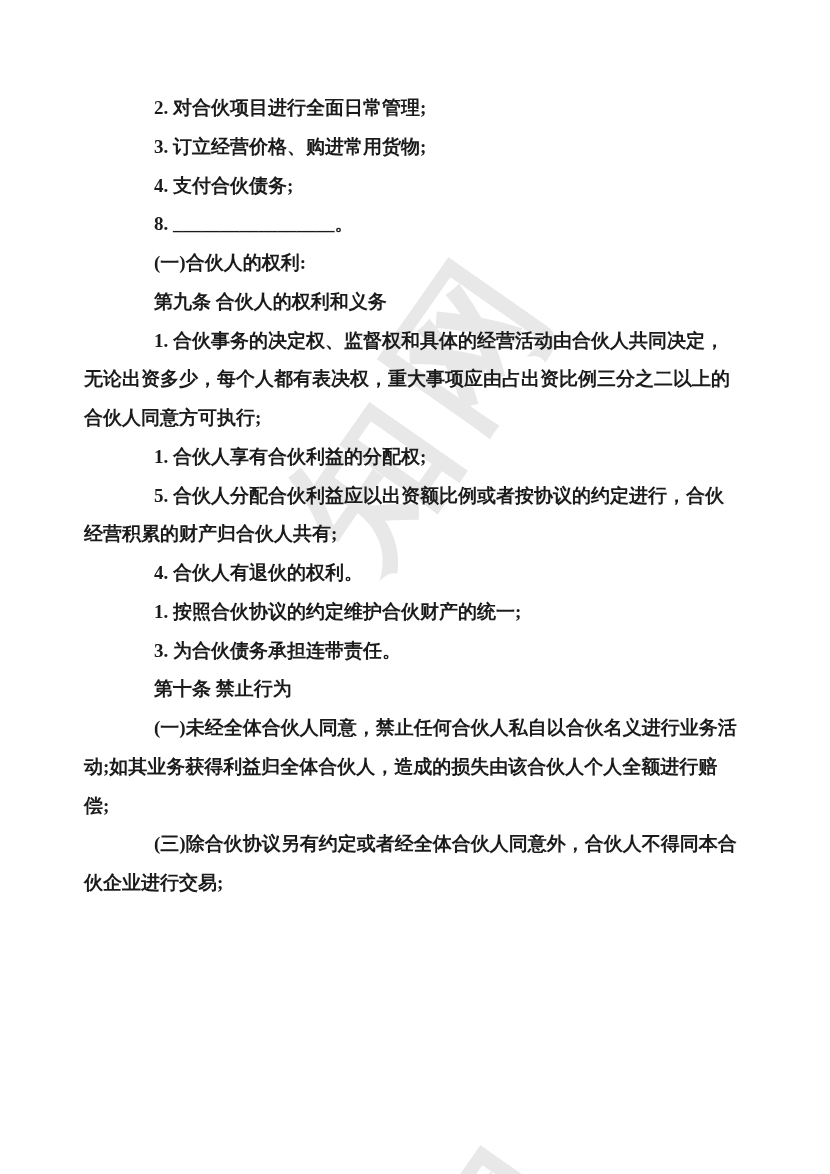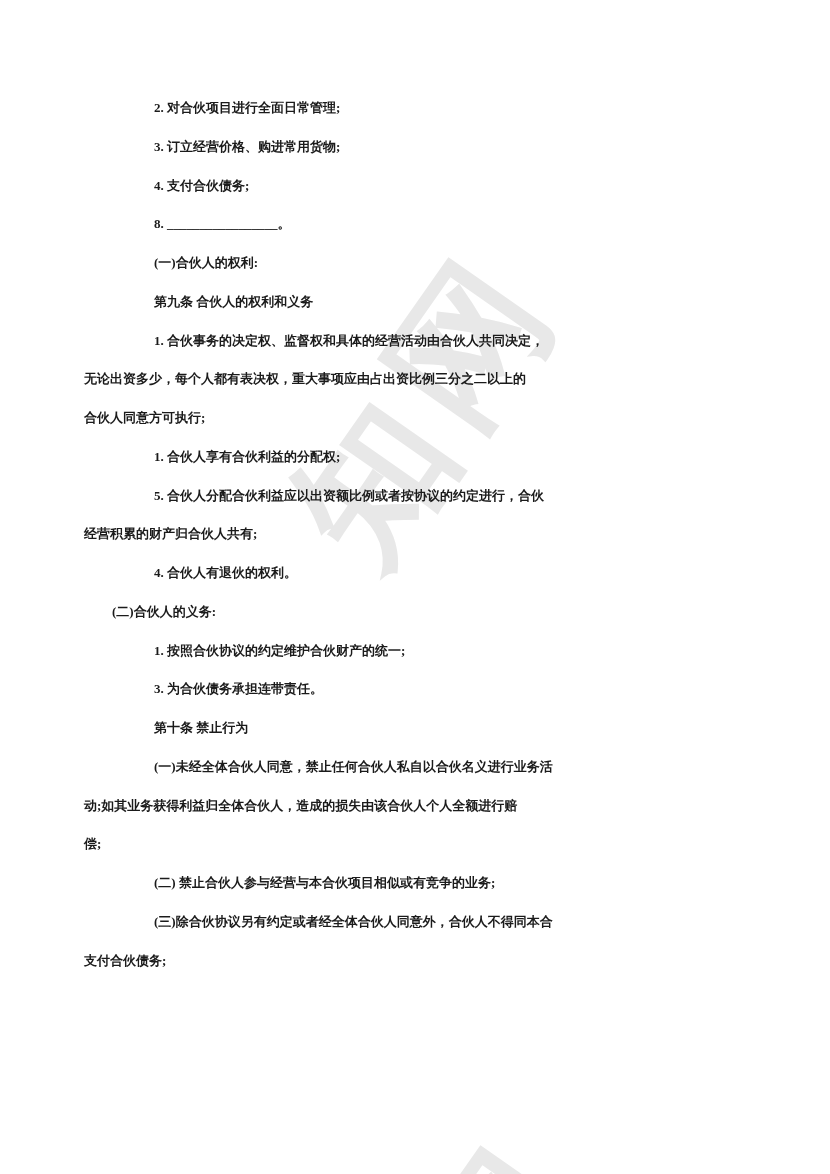--- a/index.html
+++ b/index.html
@@ -34,21 +34,21 @@
   .wm1 { left: 260px; top: 328px; }
   .wm2 { left: 292px; top: 1216px; }
   
   .doc {
     position: absolute;
     left: 84px;
     top: 89px;
     width: 663px;
     z-index: 1;
     color: #1b1b1b;
-    font-size: 13px;
+    font-size: 19px;
     line-height: 38.75px;
     font-weight: bold;
   }
   .line {
     white-space: pre-wrap;
     min-height: 38.75px;
   }
   .ind    { padding-left: 70px; }  
   .ind-sm { padding-left: 28px; }  
 </style>
@@ -67,25 +67,23 @@
     <div class="line ind">8. _________________。</div>
     <div class="line ind">(一)合伙人的权利:</div>
     <div class="line ind">第九条 合伙人的权利和义务</div>
     <div class="line ind">1. 合伙事务的决定权、监督权和具体的经营活动由合伙人共同决定，</div>
     <div class="line">无论出资多少，每个人都有表决权，重大事项应由占出资比例三分之二以上的</div>
     <div class="line">合伙人同意方可执行;</div>
     <div class="line ind">1. 合伙人享有合伙利益的分配权;</div>
     <div class="line ind">5. 合伙人分配合伙利益应以出资额比例或者按协议的约定进行，合伙</div>
     <div class="line">经营积累的财产归合伙人共有;</div>
     <div class="line ind">4. 合伙人有退伙的权利。</div>
-    <div class="line ind-sm">(二)合伙人的义务:</div>
     <div class="line ind">1. 按照合伙协议的约定维护合伙财产的统一;</div>
     <div class="line ind">3. 为合伙债务承担连带责任。</div>
     <div class="line ind">第十条 禁止行为</div>
     <div class="line ind">(一)未经全体合伙人同意，禁止任何合伙人私自以合伙名义进行业务活</div>
     <div class="line">动;如其业务获得利益归全体合伙人，造成的损失由该合伙人个人全额进行赔</div>
     <div class="line">偿;</div>
-    <div class="line ind">(二) 禁止合伙人参与经营与本合伙项目相似或有竞争的业务;</div>
     <div class="line ind">(三)除合伙协议另有约定或者经全体合伙人同意外，合伙人不得同本合</div>
-    <div class="line">支付合伙债务;</div>
+    <div class="line">伙企业进行交易;</div>
   </div>
 
 </div>
 
 </body></html>

